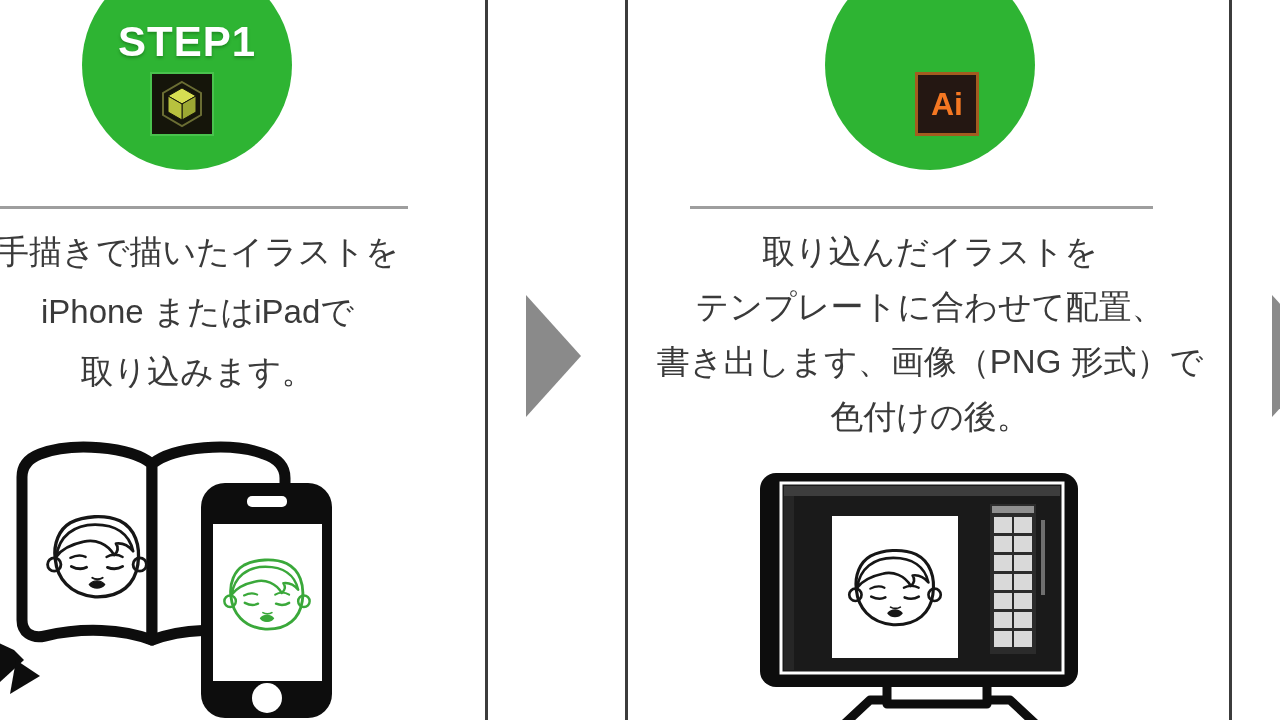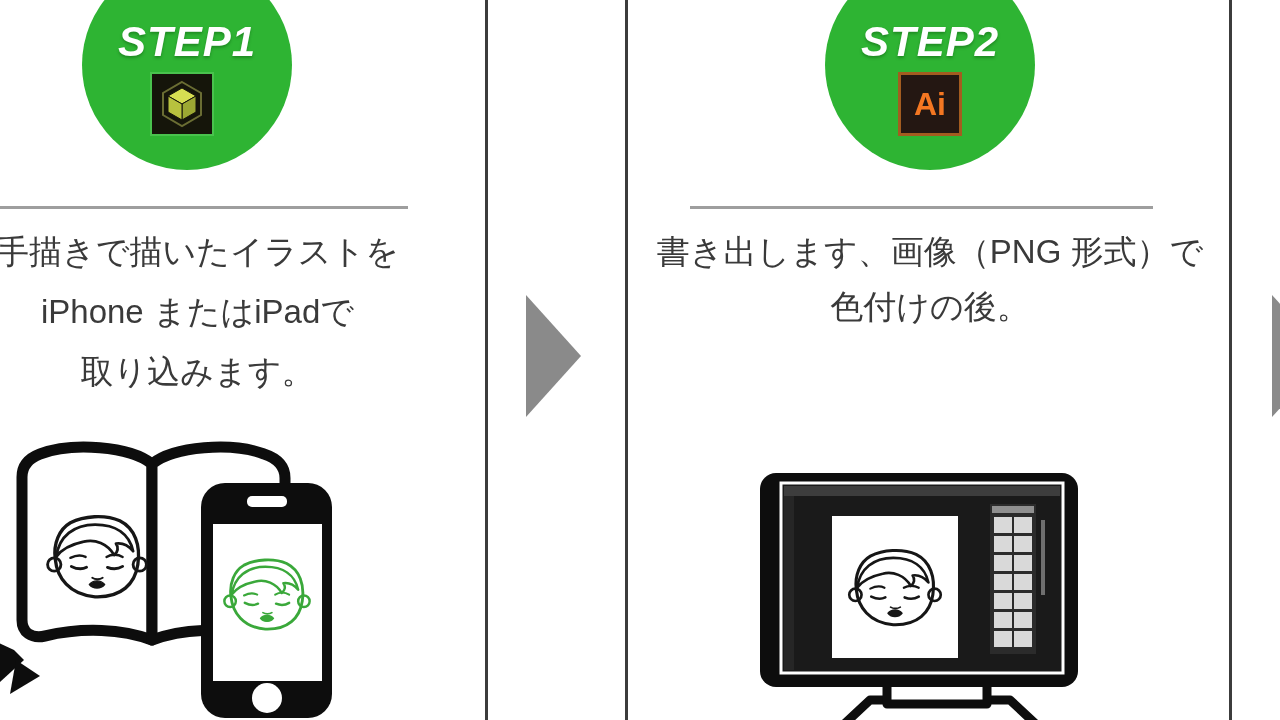--- a/index.html
+++ b/index.html
@@ -18,24 +18,24 @@
   .hdiv.left{left:0;width:408px;}
   .hdiv.right{left:690px;width:463px;}
 
   
   .badge{position:absolute;top:-40px;width:210px;height:210px;border-radius:50%;
          background:#2eb433;}
   .badge.b1{left:82px;}
   .badge.b2{left:825px;}
   .badge-label{position:absolute;top:58px;left:0;width:100%;text-align:center;
          color:#ffffff;font-size:42px;font-weight:bold;letter-spacing:1px;
-         text-shadow:0 2px 3px rgba(0,60,0,0.35);font-style:italic;}
+         text-shadow:0 2px 3px rgba(0,60,0,0.35);}
   .badge-icon{position:absolute;top:112px;width:64px;height:64px;}
   .b1 .badge-icon{left:68px;}
-  .b2 .badge-icon{left:73px;}
+  .b2 .badge-icon{left:90px;}
   .ai-icon{box-sizing:border-box;background:#241712;border:3px solid #a35c20;
            color:#f47722;font-size:32px;font-weight:bold;
            display:flex;align-items:center;justify-content:center;}
 
   
   .desc{position:absolute;text-align:center;color:#3a3a3a;font-size:33px;font-weight:500;}
   .desc.d1{left:-45px;top:222px;width:485px;line-height:60px;}
   .desc.d2{left:640px;top:224px;width:580px;line-height:55px;}
   .desc div{white-space:nowrap;}
 
@@ -115,29 +115,30 @@
       <circle cx="267" cy="268" r="15" fill="#ffffff"></circle>
     </g>
     <use href="#face" transform="translate(267,163) scale(0.82)" color="#3aa83a"></use>
   </svg>
 
   <div class="vsep v1"></div>
   <div class="flow-arrow a1"></div>
   <div class="vsep v2"></div>
 
   <div class="badge b2">
-    <div class="badge-label">STEP2</div>
     <div class="badge-icon ai-icon">
       <span>Ai</span>
     </div>
   </div>
 
   <div class="hdiv right"></div>
 
   <div class="desc d2">
+    <div>取り込んだイラストを</div>
+    <div>テンプレートに合わせて配置、</div>
     <div>書き出します、画像（PNG 形式）で</div>
     <div>色付けの後。</div>
   </div>
 
   <svg class="illus monitor" width="420" height="265" viewBox="0 0 420 265">
 
     <g fill="#ffffff" stroke="#0d0d0d" stroke-width="9" stroke-linejoin="round">
       <path d="M100,268 L130,240 L270,240 L300,268 Z"></path>
       <rect x="147" y="218" width="100" height="26"></rect>
     </g>

